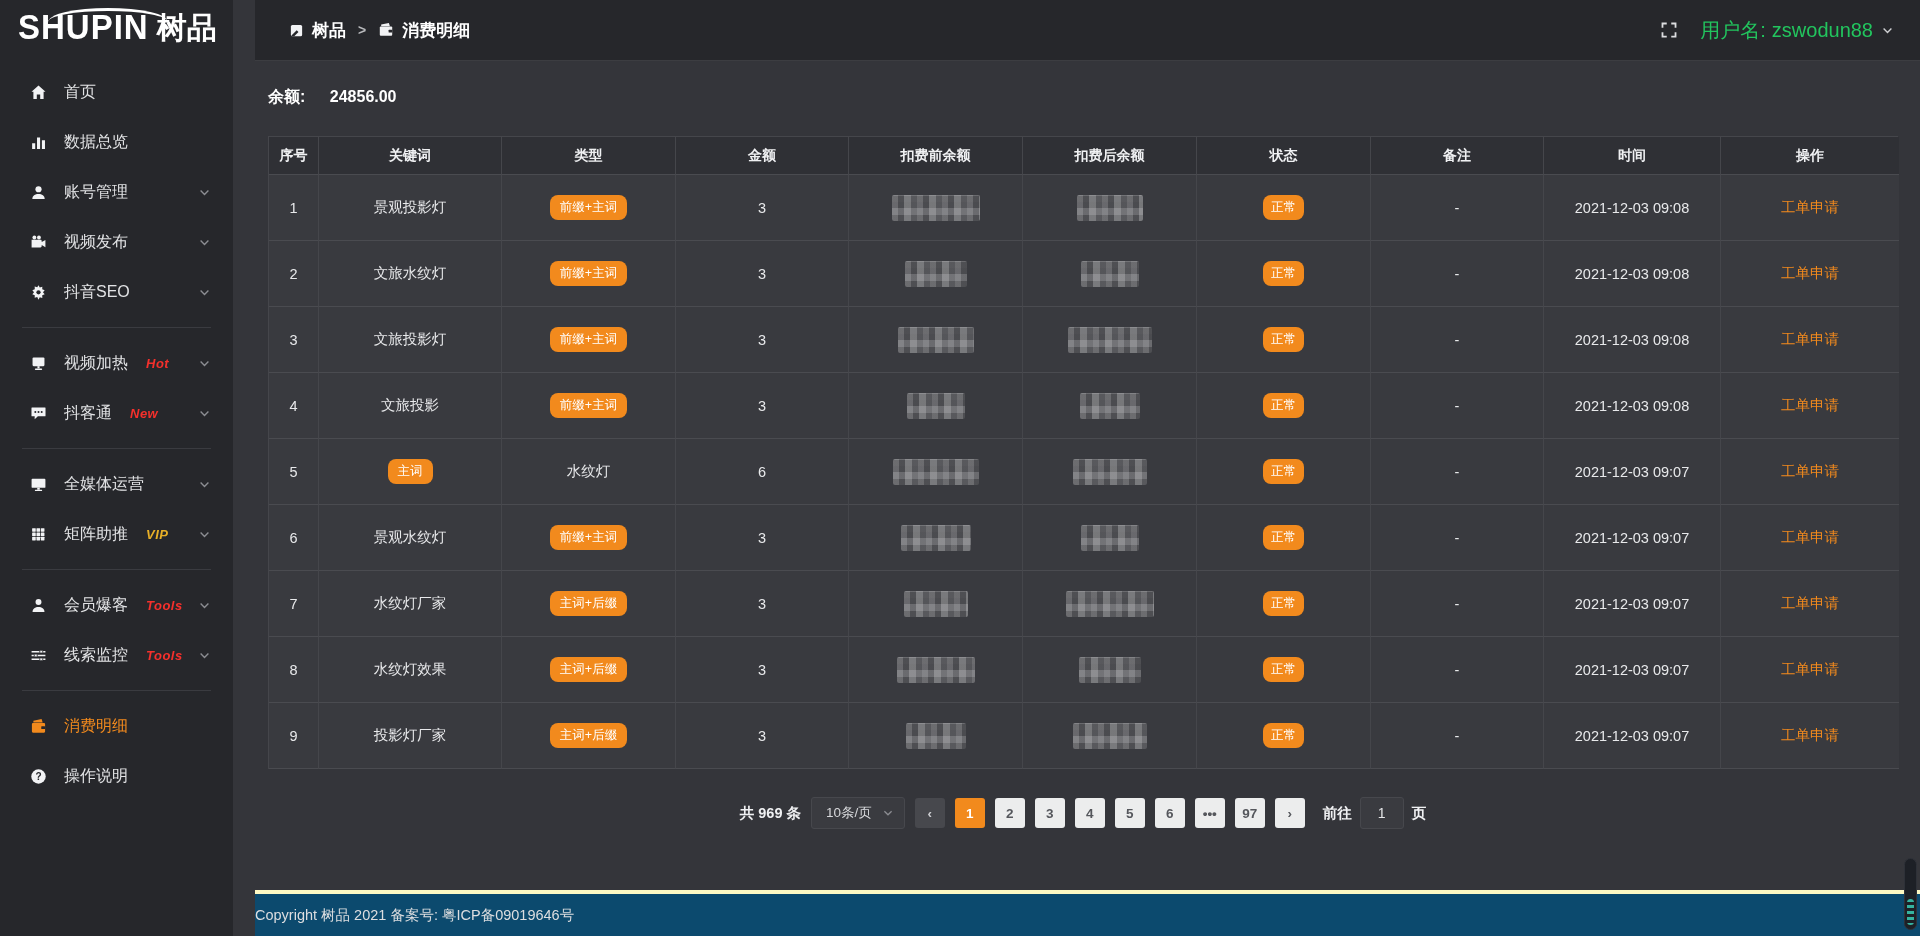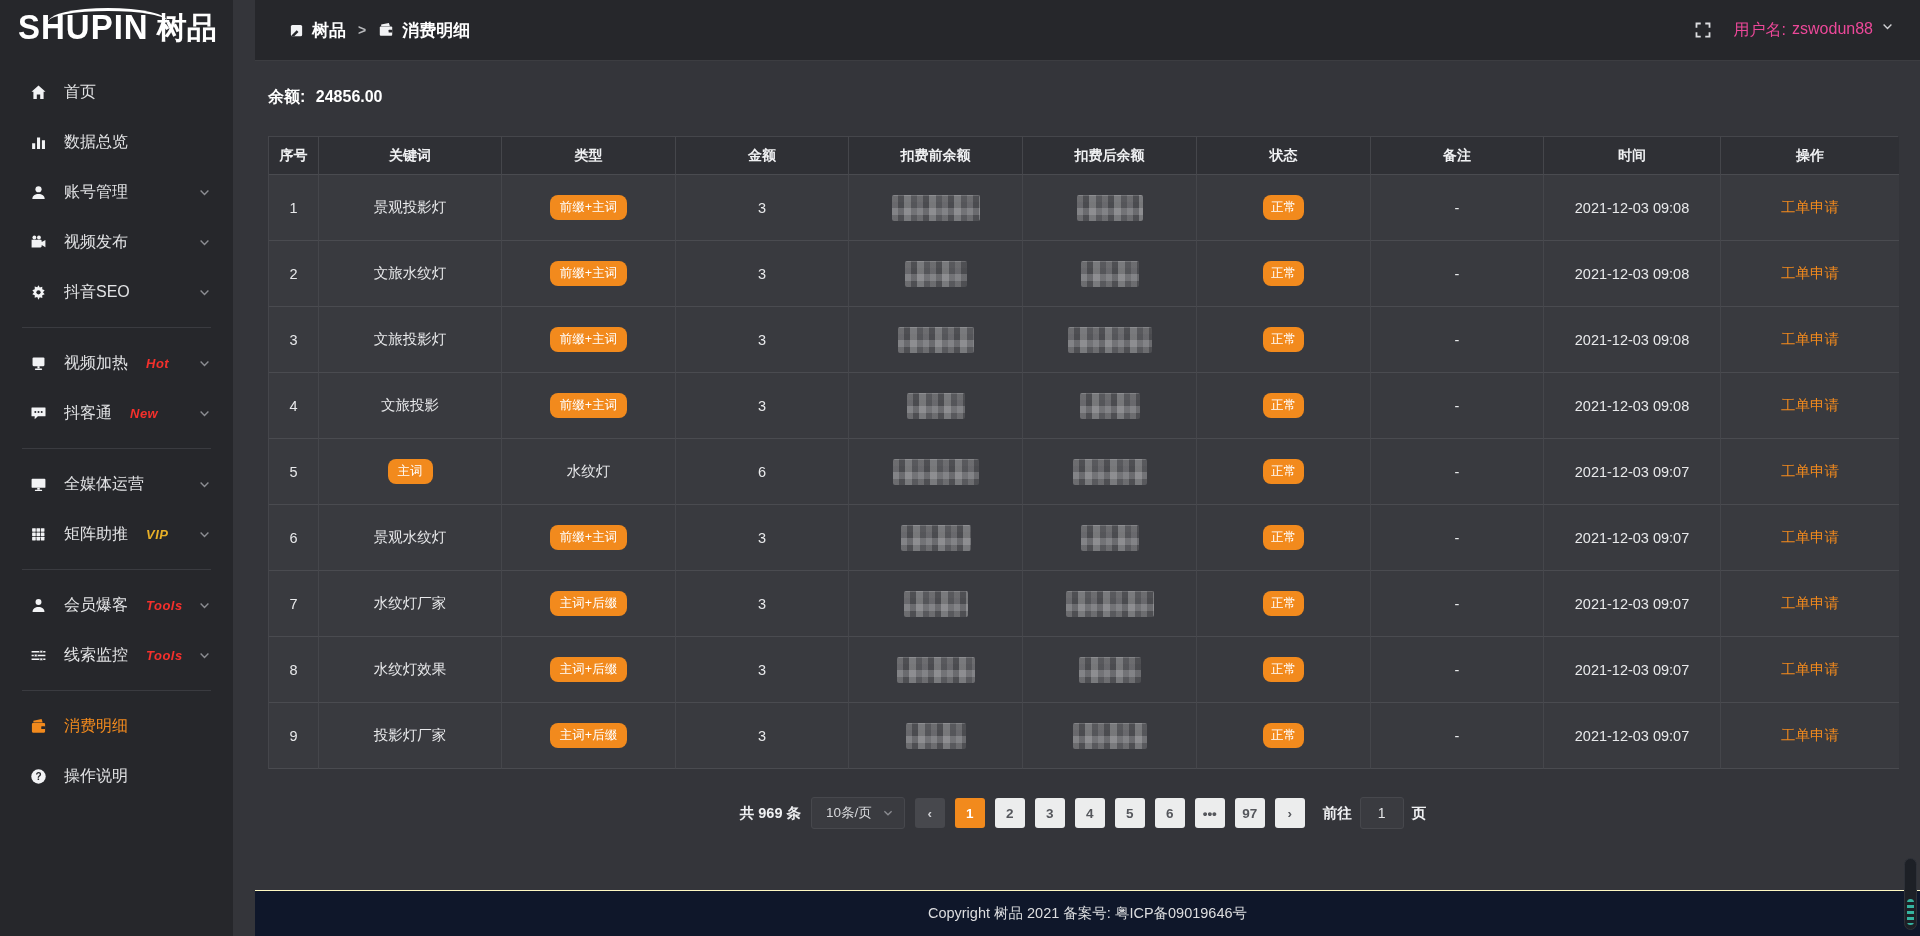--- a/index.html
+++ b/index.html
@@ -26,28 +26,28 @@
   .s-divider { height:1px; background:#3a3b40; margin:10px 22px; }
 
   
   .topbar { position:absolute; left:255px; top:0; right:0; height:60px; background:#26272b;
     display:flex; align-items:center; padding:0 26px 0 34px; }
   .crumb { display:flex; align-items:center; gap:8px; font-size:17px; font-weight:bold; color:#fff; }
   .crumb .c-ic { display:inline-flex; color:#f2f3f5; }
   .crumb-sep { color:#b9babd; font-size:14px; font-weight:bold; margin:0 4px; }
   .top-right { margin-left:auto; display:flex; align-items:center; gap:22px; }
   .fs-btn { display:inline-flex; color:#dcdde0; cursor:pointer; }
-  .user-box { display:flex; align-items:flex-start; gap:6px; font-size:16px; color:#ec4899; cursor:pointer; }
+  .user-box { display:flex; align-items:center; gap:6px; font-size:20px; color:#22c55e; cursor:pointer; }
   .user-chev { display:inline-flex; color:#cfd0d3; margin-left:2px; }
 
   
   .main { position:absolute; left:255px; top:60px; right:0; bottom:0;
     border-top:1px solid #3c3d41; padding:26px 0 0 13px; }
   .balance { font-size:16px; font-weight:bold; color:#fff; margin-bottom:28px; }
-  .balance .bv { margin-left:6px; }
+  .balance .bv { margin-left:20px; }
 
   
   .table { width:1630px; border:1px solid #45464b; border-bottom:none; }
   .tr { display:grid; grid-template-columns:50px 183px 174px 173px 174px 174px 174px 173px 177px 178px; }
   .th, .td { border-right:1px solid #45464b; border-bottom:1px solid #4a4b50;
     display:flex; align-items:center; justify-content:center; text-align:center; }
   .th:last-child, .td:last-child { border-right:none; }
   .thead .th { height:38px; background:#2f3035; font-size:14px; font-weight:bold; color:#f0f1f3; }
   .tbody .td { height:66px; background:#393a3f; font-size:14.5px; color:#e8e9eb; }
   .type-badge, .status-badge { background:#f28a1d; color:#fff; border-radius:8px;
@@ -72,22 +72,22 @@
     font-size:13.5px; font-weight:bold; display:flex; align-items:center; justify-content:center;
     cursor:pointer; padding:0 6px; }
   .pg-btn.prev { background:#47484d; color:#cfd0d3; }
   .pg-btn.active { background:#f28a1d; color:#fff; }
   .pg-goto { display:flex; align-items:center; gap:8px; margin-left:8px; font-weight:bold; }
   .pg-input { width:44px; height:32px; background:#3a3b40; border:1px solid #47484d;
     border-radius:3px; color:#e4e5e7; text-align:center; font-size:14px;
     font-family:"Liberation Sans","DejaVu Sans",sans-serif; }
 
   
-  .footer { position:absolute; left:255px; right:0; bottom:0; height:46px; background:#0f172a;
-    border-top:1px solid #fef9c3; display:flex; align-items:center; justify-content:center;
+  .footer { position:absolute; left:255px; right:0; bottom:0; height:46px; background:#0c4a6e;
+    border-top:4px solid #fef9c3; display:flex; align-items:center; 
     font-size:14.5px; color:#dddee0; }
 
   
   .scrollbar { position:absolute; right:3px; bottom:6px; width:13px; height:72px;
     background:#1d2026; border:1px solid #2e3138; border-radius:7px; }
   .scroll-stripes { position:absolute; left:2px; right:2px; bottom:4px; height:26px;
     border-radius:4px;
     background:repeating-linear-gradient(180deg, #35b3a0 0 3px, #1d2026 3px 6px); }
 
   svg { display:block; }

